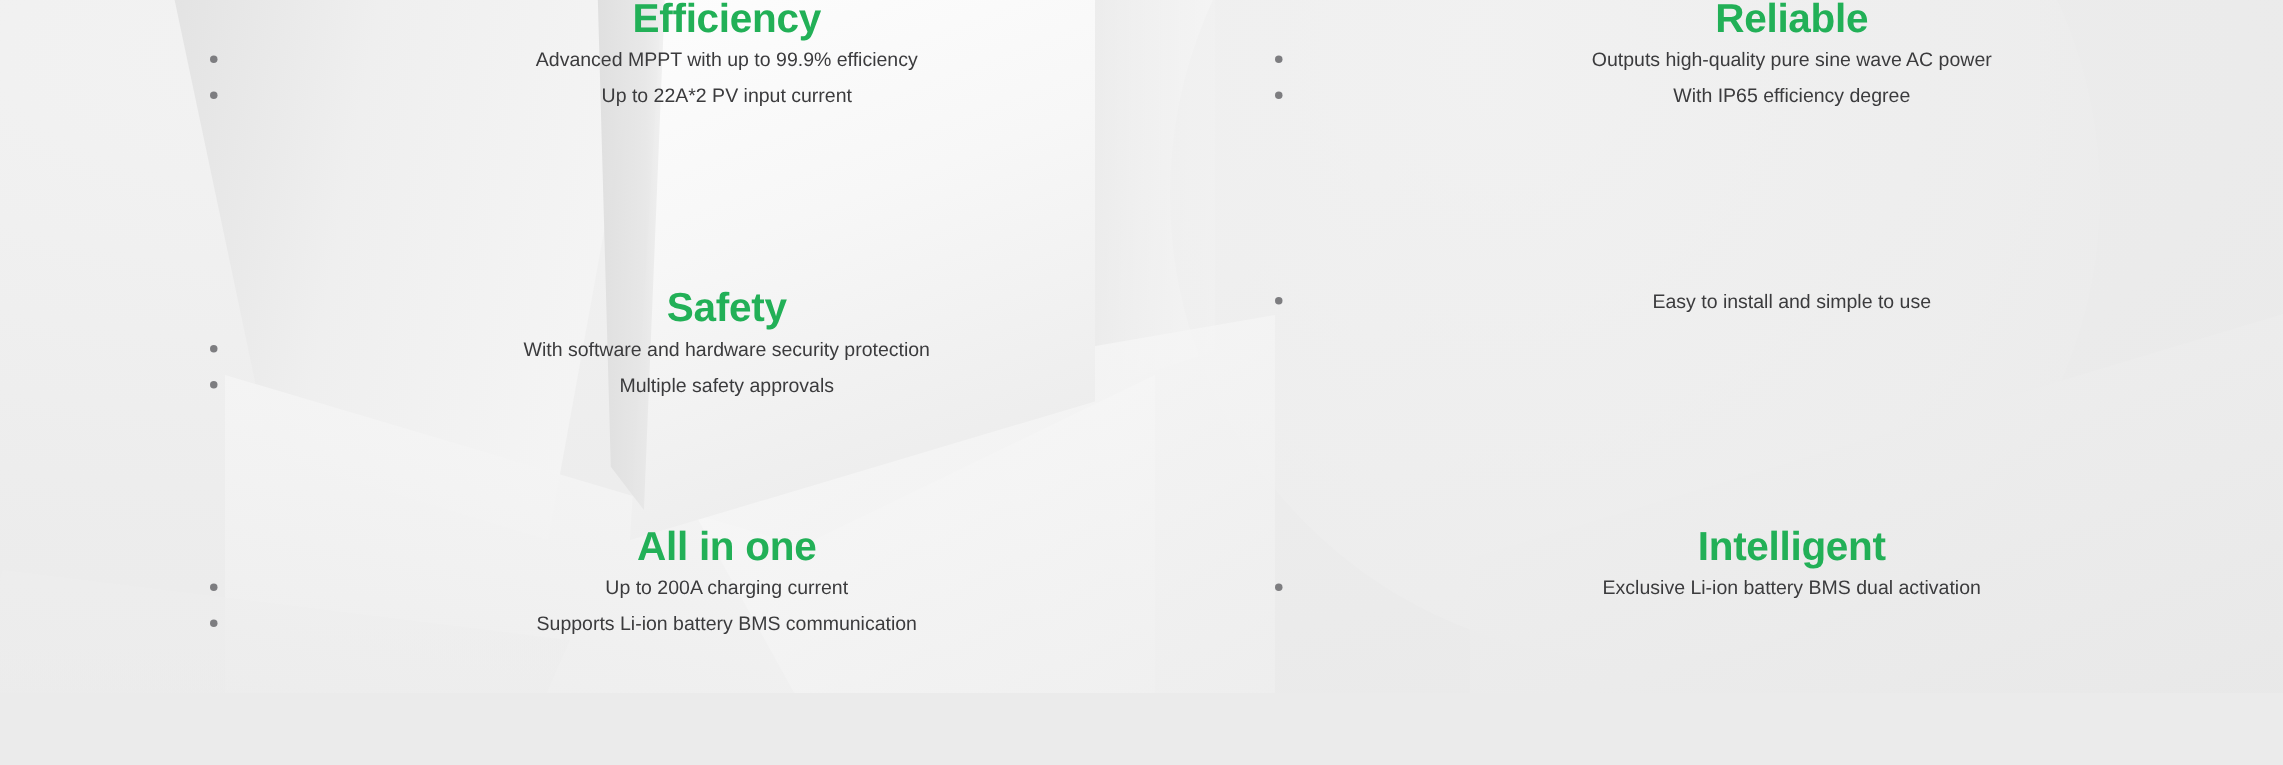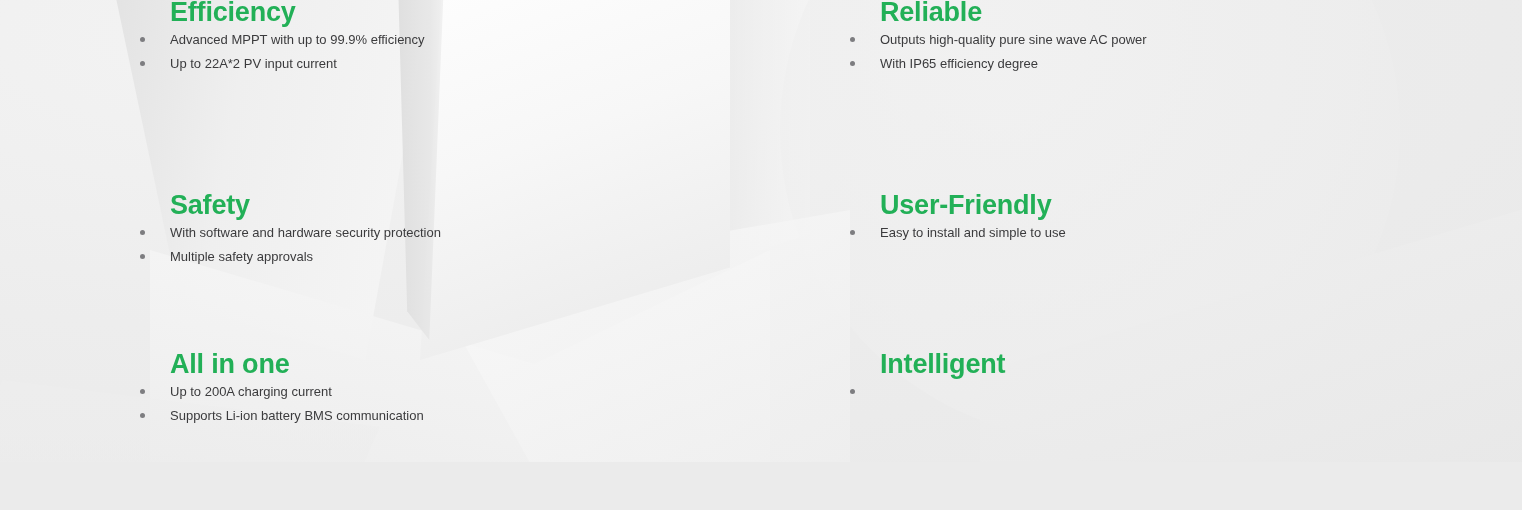--- a/index.html
+++ b/index.html
@@ -13,20 +13,21 @@
     font-family: "Liberation Sans", sans-serif;
     background: #ebebeb;
   }
 
   #slide {
     position: relative;
     width: 1522px;
     height: 462px;
     overflow: hidden;
     background: #ececec;
+    text-align: center;
   }
 
   
   .bg-layer {
     position: absolute;
     inset: 0;
     overflow: hidden;
     pointer-events: none;
   }
   .bg-base {
@@ -233,34 +234,34 @@
             <span>Outputs high-quality pure sine wave AC power</span>
           </li>
           <li class="bullet-row">
             <span class="bullet-dot"></span>
             <span>With IP65 efficiency degree</span>
           </li>
         </ul>
       </div>
 
       <div class="section" style="top:189px;">
-        <h2 class="sec-heading">User-Friendly</h2>
         <ul class="bullets">
           <li class="bullet-row">
             <span class="bullet-dot"></span>
             <span>Easy to install and simple to use</span>
           </li>
         </ul>
       </div>
 
       <div class="section" style="top:348px;">
         <h2 class="sec-heading">Intelligent</h2>
         <ul class="bullets">
           <li class="bullet-row">
             <span class="bullet-dot"></span>
+            <span>Exclusive Li-ion battery BMS dual activation</span>
           </li>
         </ul>
       </div>
 
     </div>
 
   </div>
 </div>
 
 </body></html>

